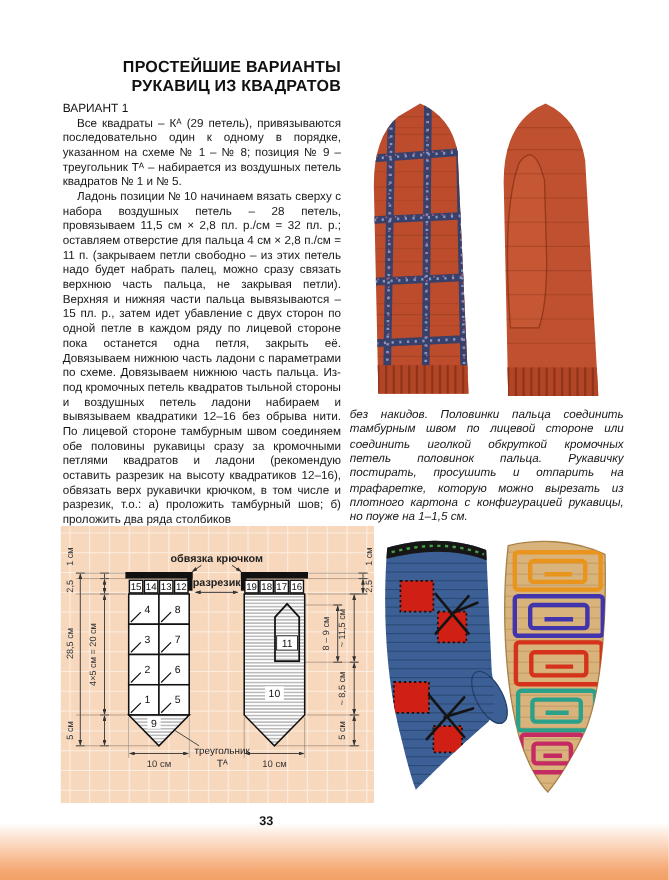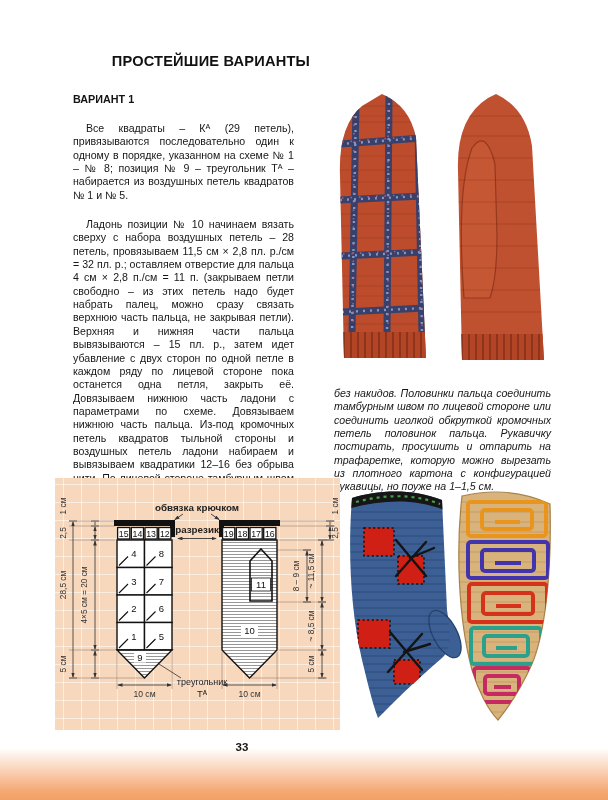--- a/index.html
+++ b/index.html
@@ -1,45 +1,46 @@
 <!DOCTYPE html>
 <html><head>
 <meta charset="utf-8">
 <style>
   html,body{margin:0;padding:0;}
   body{width:608px;height:800px;background:#ffffff;position:relative;overflow:hidden;
        font-family:"Liberation Sans","DejaVu Sans",sans-serif;color:#141414;}
   .abs{position:absolute;}
   .title{left:60px;top:53px;width:250px;text-align:right;font-weight:bold;
          font-size:14.6px;line-height:17.5px;letter-spacing:.2px;color:#111;}
-  .variant{left:57px;top:93px;font-weight:bold;font-size:10.8px;margin-left:16px;}
+  .variant{left:57px;top:93px;font-weight:normal;font-size:10.8px;}
   .coltext{font-size:10.6px;line-height:13.35px;text-align:justify;color:#161616;}
   .col-left{left:57px;top:106px;width:253px;}
   .col-right{left:318px;top:371px;width:249px;}
-  .coltext p{margin:16px;text-indent:13px;}
+  .coltext p{margin:0;text-indent:13px;}
   .col-right p{text-indent:0;font-style:italic;}
   .photo-top{left:310px;top:86px;width:258px;height:284px;}
   .diagram{left:55px;top:478px;width:285px;height:252px;}
   .photo-bottom{left:342px;top:478px;width:226px;height:252px;}
   .pagenum{left:0;top:741px;width:484px;text-align:center;font-weight:bold;font-size:11.5px;}
   .grad{left:0;bottom:0;width:608px;height:52px;
         background:linear-gradient(180deg,rgba(245,171,121,0) 0%,#f5a974 80%,#f3a univ66 100%);
         background:linear-gradient(180deg,rgba(245,171,121,0) 0%,#f5a974 82%,#f2a165 100%);}
   svg{display:block;}
   svg text{font-family:"Liberation Sans","DejaVu Sans",sans-serif;}
   .dimtxt{font-size:8.3px;fill:#333;}
   .numtxt{font-size:9.5px;fill:#111;}
   .striptxt{font-size:8.8px;fill:#111;}
   .lbltxt{font-size:9.8px;font-weight:600;fill:#222;}
 </style>
 </head>
 <body>
 
 <div class="abs title">
   <div>ПРОСТЕЙШИЕ ВАРИАНТЫ</div>
+  <div>РУКАВИЦ ИЗ КВАДРАТОВ</div>
 </div>
 <div class="abs variant">ВАРИАНТ 1</div>
 
 <div class="abs coltext col-left">
   <p>Все квадраты – Кᴬ (29 петель), привязываются последовательно один к одному в порядке, указанном на схеме № 1 – № 8; позиция № 9 – треугольник Тᴬ – набирается из воздушных петель квадратов № 1 и № 5.</p>
   <p>Ладонь позиции № 10 начинаем вязать сверху с набора воздушных петель – 28 петель, провязываем 11,5 см × 2,8 пл. р./см = 32 пл. р.; оставляем отверстие для пальца 4 см × 2,8 п./см = 11 п. (закрываем петли свободно – из этих петель надо будет набрать палец, можно сразу связать верхнюю часть пальца, не закрывая петли). Верхняя и нижняя части пальца вывязываются – 15 пл. р., затем идет убавление с двух сторон по одной петле в каждом ряду по лицевой стороне пока останется одна петля, закрыть её. Довязываем нижнюю часть ладони с параметрами по схеме. Довязываем нижнюю часть пальца. Из-под кромочных петель квадратов тыльной стороны и воздушных петель ладони набираем и вывязываем квадратики 12–16 без обрыва нити. По лицевой стороне тамбурным швом соединяем обе половины рукавицы сразу за кромочными петлями квадратов и ладони (рекомендую оставить разрезик на высоту квадратиков 12–16), обвязать верх рукавички крючком, в том числе и разрезик, т.о.: а) проложить тамбурный шов; б) проложить два ряда столбиков</p>
 </div>
 
 <div class="abs coltext col-right">
   <p>без накидов. Половинки пальца соединить тамбурным швом по лицевой стороне или соединить иголкой обкруткой кромочных петель половинок пальца. Рукавичку постирать, просушить и отпарить на трафаретке, которую можно вырезать из плотного картона с конфигурацией рукавицы, но поуже на 1–1,5 см.</p>

